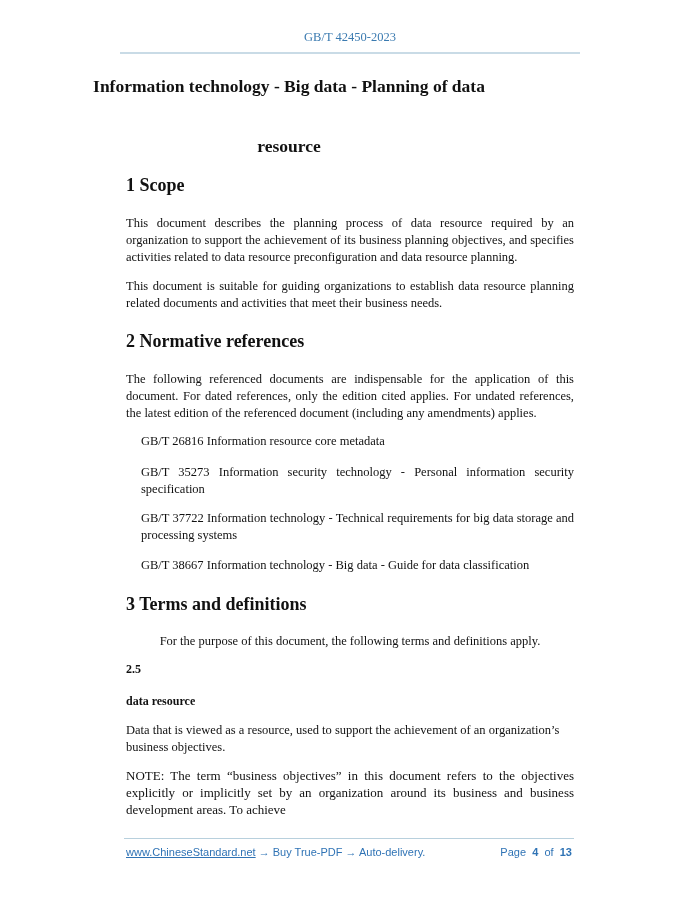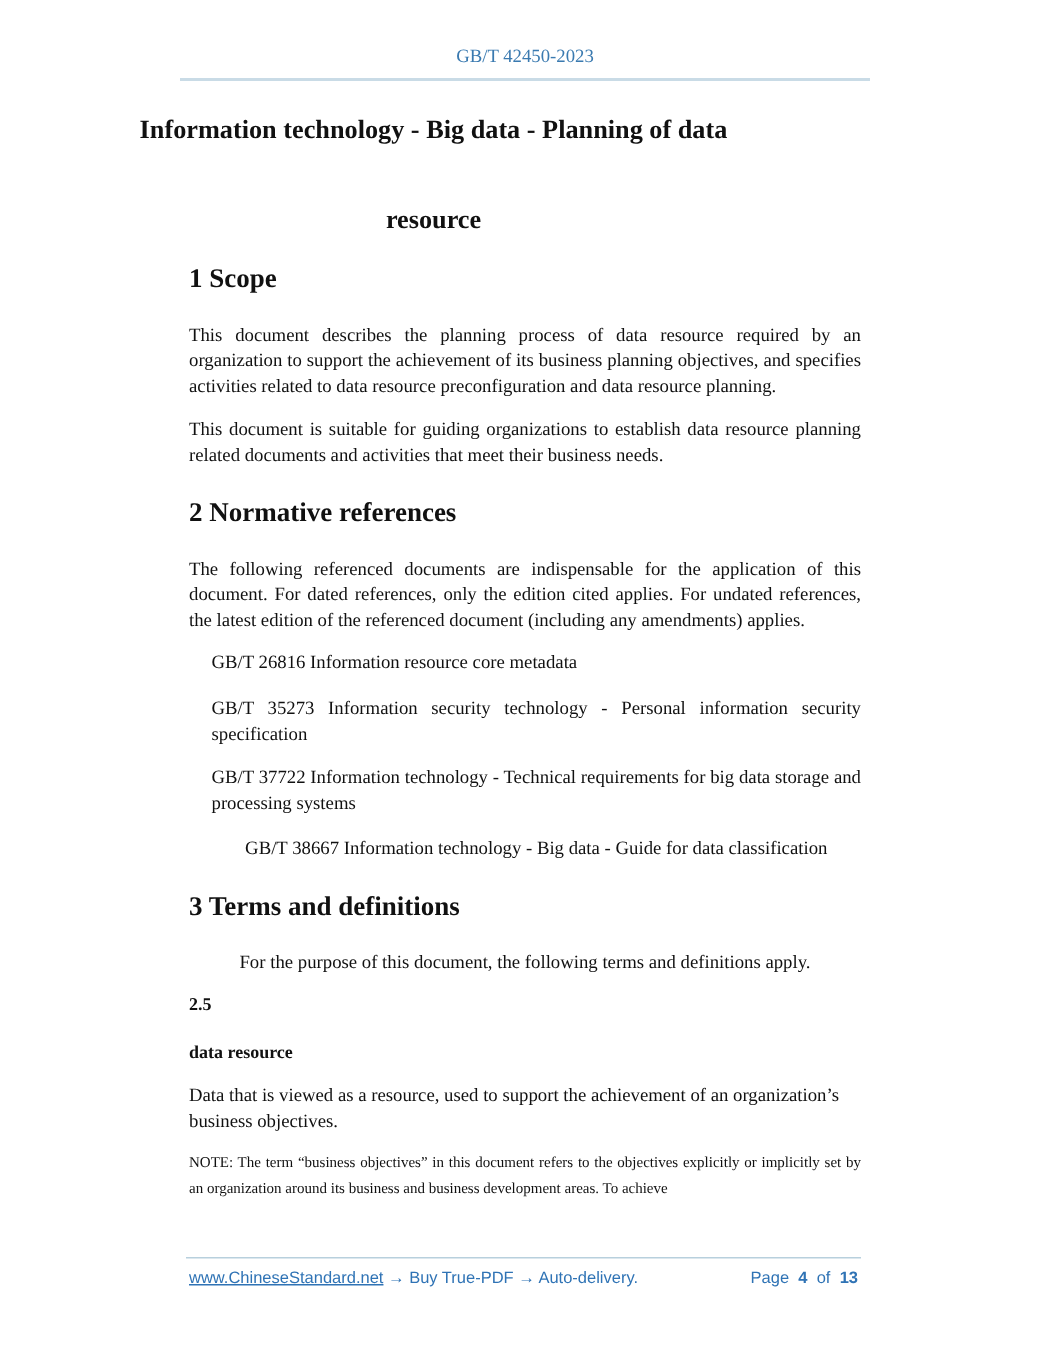--- a/index.html
+++ b/index.html
@@ -6,21 +6,21 @@
     body { width: 700px; height: 906px; position: relative; overflow: hidden; font-family: "Liberation Serif", serif; color: #111; }
     .header { position: absolute; top: 30px; left: 0; width: 700px; text-align: center; font-size: 12.5px; color: #3a7ab0; }
     .header-rule { position: absolute; top: 52px; left: 120px; width: 460px; height: 1.5px; background: #c9dbe6; }
     .title { position: absolute; left: 0; width: 578px; text-align: center; font-weight: bold; font-size: 17.5px; color: #111; }
     .title.l1 { top: 76px; }
     .title.l2 { top: 110px; margin-top: 26px; }
     h2 { margin: 0; font-size: 18px; font-weight: bold; position: absolute; left: 126px; }
     p { margin: 0; font-size: 12.5px; line-height: 17px; text-align: justify; }
     .para { position: absolute; left: 126px; width: 448px; }
     .ref { position: absolute; left: 141px; width: 433px; }
-    .note p { font-size: 10px; line-height: 17px; }
+    .note p { font-size: 13px; line-height: 17px; }
     .bold { font-weight: bold; }
     .footer-rule { position: absolute; top: 838px; left: 124px; width: 450px; height: 1px; background: #b8d0dd; }
     .footer { position: absolute; top: 846px; left: 126px; width: 446px; font-family: "Liberation Sans", sans-serif; font-size: 11px; color: #2f73b5; display: flex; justify-content: space-between; }
     .footer a { color: #2f73b5; text-decoration: underline; }
     .footer .num { font-weight: bold; }
   </style>
 </head>
 <body>
 
 <div class="header">GB/T 42450-2023</div>
@@ -44,21 +44,21 @@
 <div class="ref" style="top:433px">
   <p style="text-align:left">GB/T 26816 Information resource core metadata</p>
 </div>
 <div class="ref" style="top:464px">
   <p>GB/T 35273 Information security technology - Personal information security specification</p>
 </div>
 <div class="ref" style="top:510px">
   <p>GB/T 37722 Information technology - Technical requirements for big data storage and processing systems</p>
 </div>
 <div class="ref" style="top:557px">
-  <p style="text-align:center">GB/T 38667 Information technology - Big data - Guide for data classification</p>
+  <p style="text-align:left">GB/T 38667 Information technology - Big data - Guide for data classification</p>
 </div>
 
 <h2 style="top:594px">3 Terms and definitions</h2>
 <div class="para" style="top:633px">
   <p style="text-align:center">For the purpose of this document, the following terms and definitions apply.</p>
 </div>
 <div class="para" style="top:661px">
   <p class="bold" style="font-size:12px">2.5</p>
 </div>
 <div class="para" style="top:693px">

